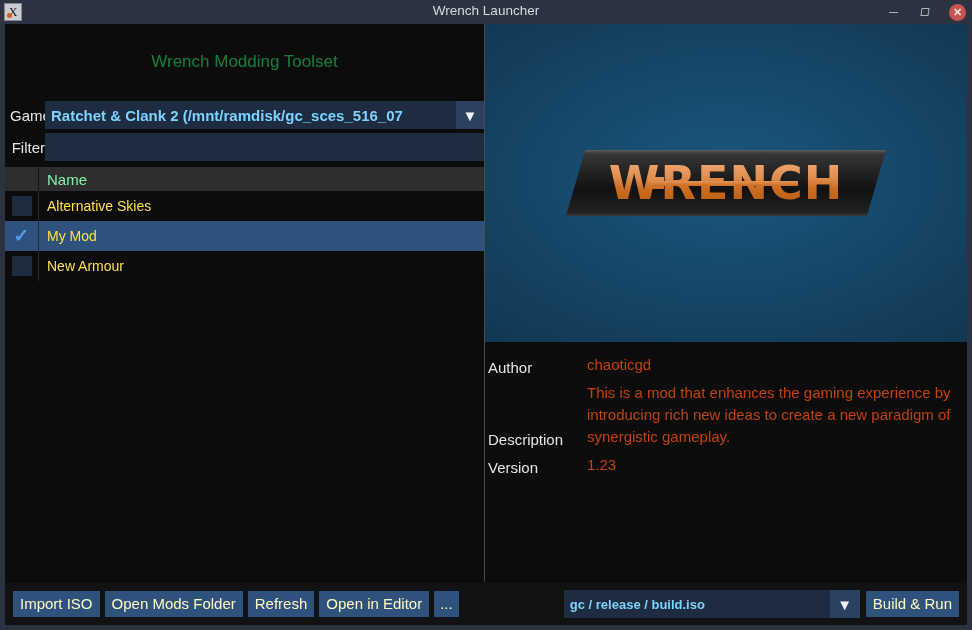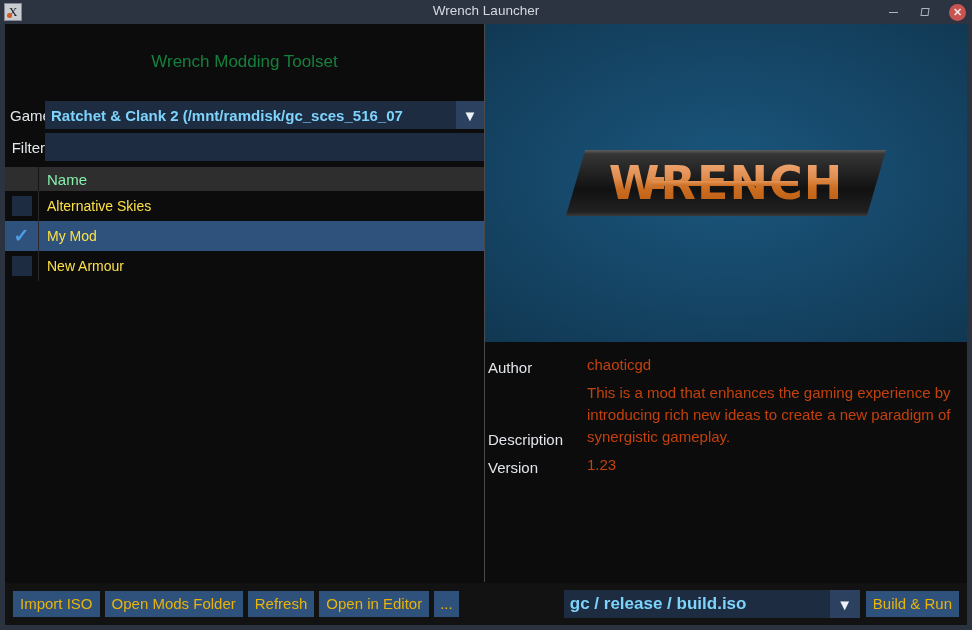--- a/index.html
+++ b/index.html
@@ -320,41 +320,41 @@
     left: 5px; top: 583px;
     width: 962px; height: 42px;
     background: #121212;
     display: flex;
     align-items: center;
     box-sizing: border-box;
     padding: 0 8px;
   }
   .btn {
     background: #2f527c;
-    color: #eab308;
+    color: #fef9c3;
     font-size: 15px;
     height: 26px;
     line-height: 26px;
     padding: 0 7px;
     margin-right: 5px;
     white-space: nowrap;
     box-sizing: border-box;
   }
   .btn.ellipsis { padding: 0 6px; }
   .spacer { flex: 1; }
   .build-combo {
     position: relative;
     width: 296px;
     height: 28px;
     background: #1d2c41;
     display: flex;
     align-items: center;
     margin-right: 6px;
   }
-  .build-combo .combo-text { font-size: 17px; }
+  .build-combo .combo-text { font-size: 13px; }
   .build-combo .combo-arrow { width: 30px; height: 28px; }
 </style>
 </head>
 <body>
 
 <div id="app">
 
   <div class="titlebar">
     <div class="title-icon">X</div>
     <div class="title-text">Wrench Launcher</div>

